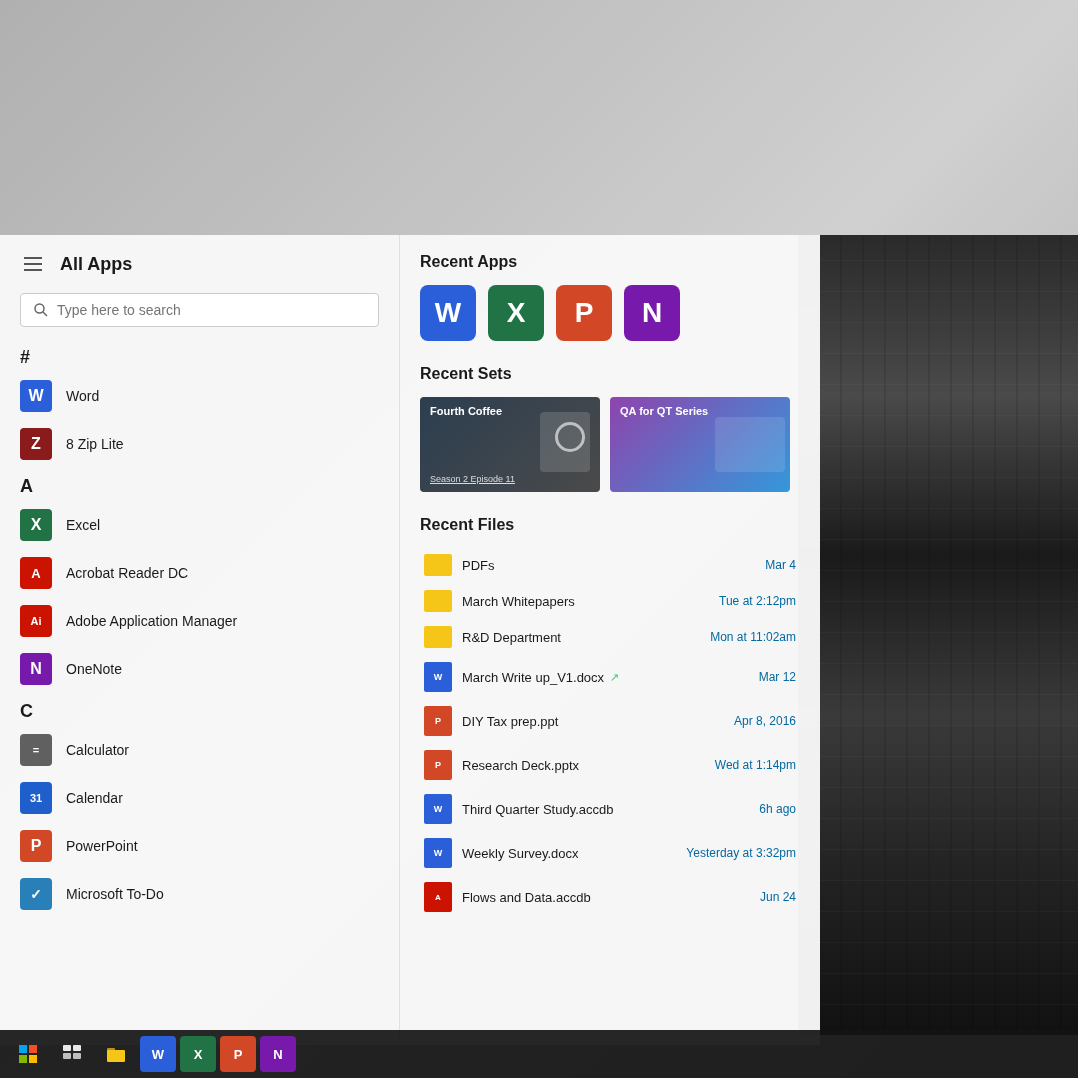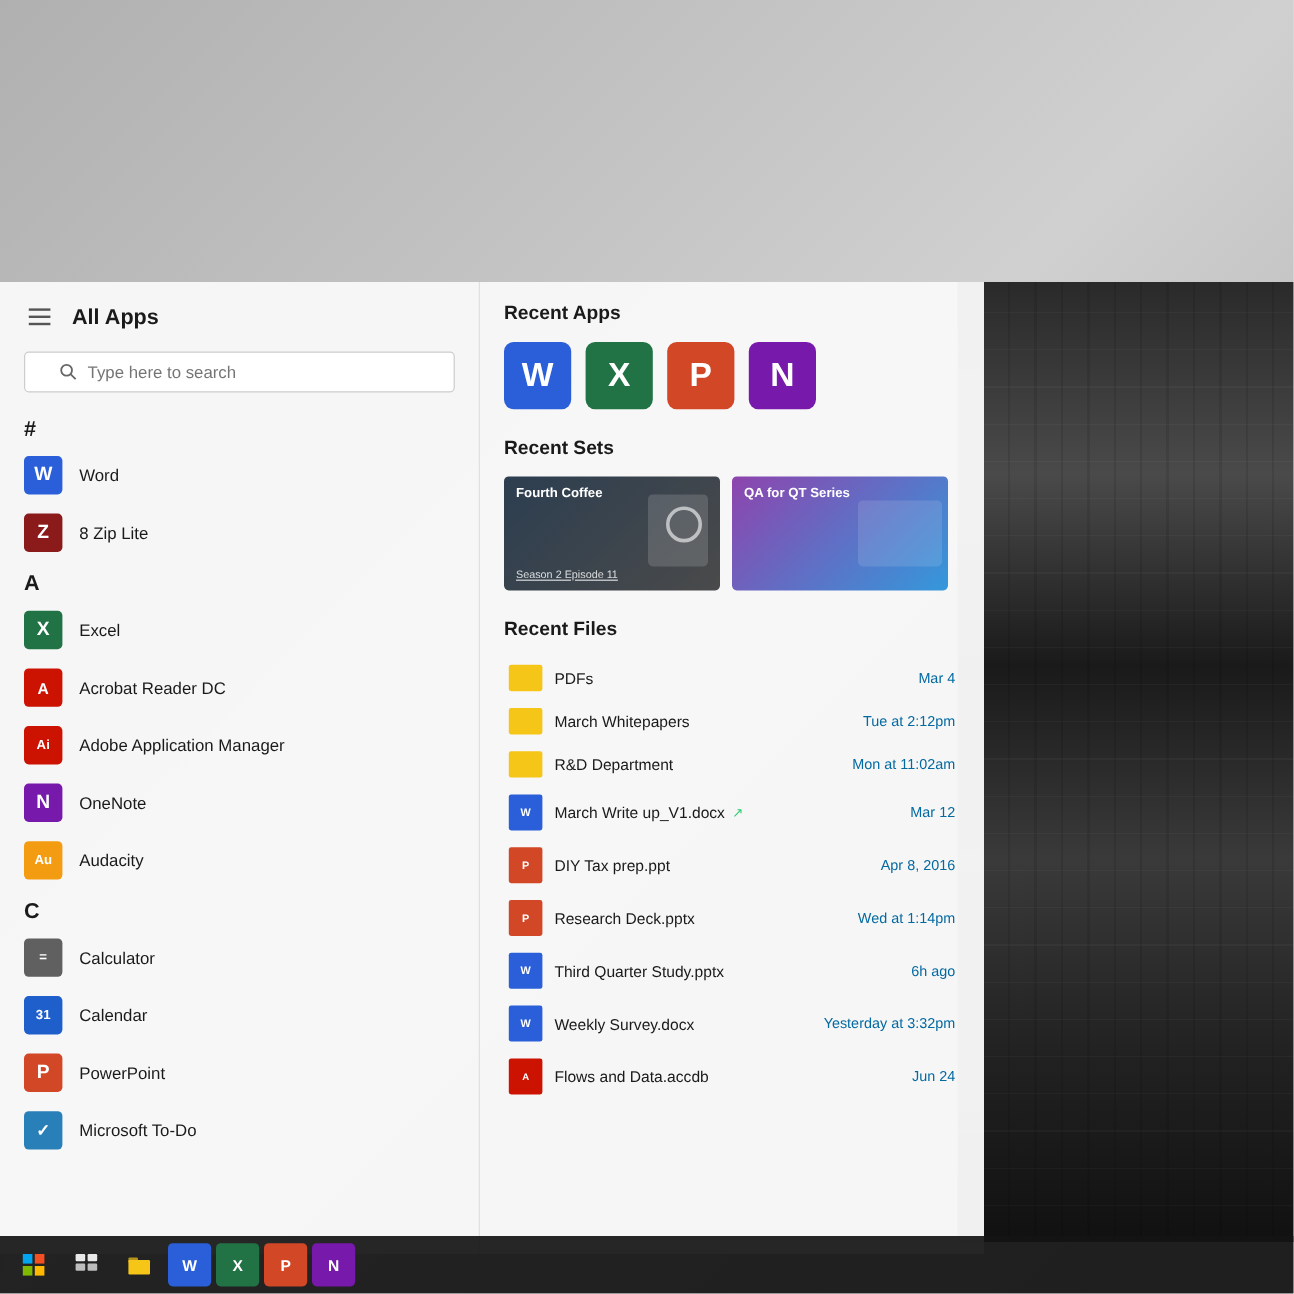--- a/index.html
+++ b/index.html
@@ -93,21 +93,21 @@
     }
 
     
     .search-box {
       margin: 8px 20px 12px 20px;
       display: flex;
       align-items: center;
       background: #fff;
       border: 1px solid #ccc;
       border-radius: 4px;
-      padding: 8px 28px;
+      padding: 8px 12px;
       gap: 8px;
     }
     .search-icon-svg {
       width: 16px;
       height: 16px;
       color: #666;
       flex-shrink: 0;
     }
     .search-input {
       border: none;
@@ -396,24 +396,20 @@
           <span class="app-name">Acrobat Reader DC</span>
         </div>
         <div class="app-item">
           <div class="app-icon adobe-red" style="background:#CC1200; font-size:11px;">Ai</div>
           <span class="app-name">Adobe Application Manager</span>
         </div>
         <div class="app-item">
           <div class="app-icon onenote-purple">N</div>
           <span class="app-name">OneNote</span>
         </div>
-        <div class="app-item">
-          <div class="app-icon" style="background:#f39c12; font-size:11px;">Au</div>
-          <span class="app-name">Audacity</span>
-        </div>
 
         <div class="section-letter">C</div>
         <div class="app-item">
           <div class="app-icon calculator-gray" style="font-size:11px;">=</div>
           <span class="app-name">Calculator</span>
         </div>
         <div class="app-item">
           <div class="app-icon calendar-blue" style="font-size:11px;">31</div>
           <span class="app-name">Calendar</span>
         </div>
@@ -502,21 +498,21 @@
           <div class="file-icon ppt-icon" style="background:#d24726;color:white;font-size:9px;font-weight:bold;width:28px;height:30px;display:flex;align-items:center;justify-content:center;border-radius:2px;">P</div>
           <div class="file-info">
             <span class="file-name">Research Deck.pptx</span>
           </div>
           <span class="file-date">Wed at 1:14pm</span>
         </div>
 
         <div class="file-item">
           <div class="file-icon word-doc-icon" style="background:#2b5fd9;color:white;font-size:9px;font-weight:bold;width:28px;height:30px;display:flex;align-items:center;justify-content:center;border-radius:2px;">W</div>
           <div class="file-info">
-            <span class="file-name">Third Quarter Study.pptx</span>
+            <span class="file-name">Third Quarter Study.accdb</span>
           </div>
           <span class="file-date">6h ago</span>
         </div>
 
         <div class="file-item">
           <div class="file-icon word-doc-icon" style="background:#2b5fd9;color:white;font-size:9px;font-weight:bold;width:28px;height:30px;display:flex;align-items:center;justify-content:center;border-radius:2px;">W</div>
           <div class="file-info">
             <span class="file-name">Weekly Survey.docx</span>
           </div>
           <span class="file-date">Yesterday at 3:32pm</span>

